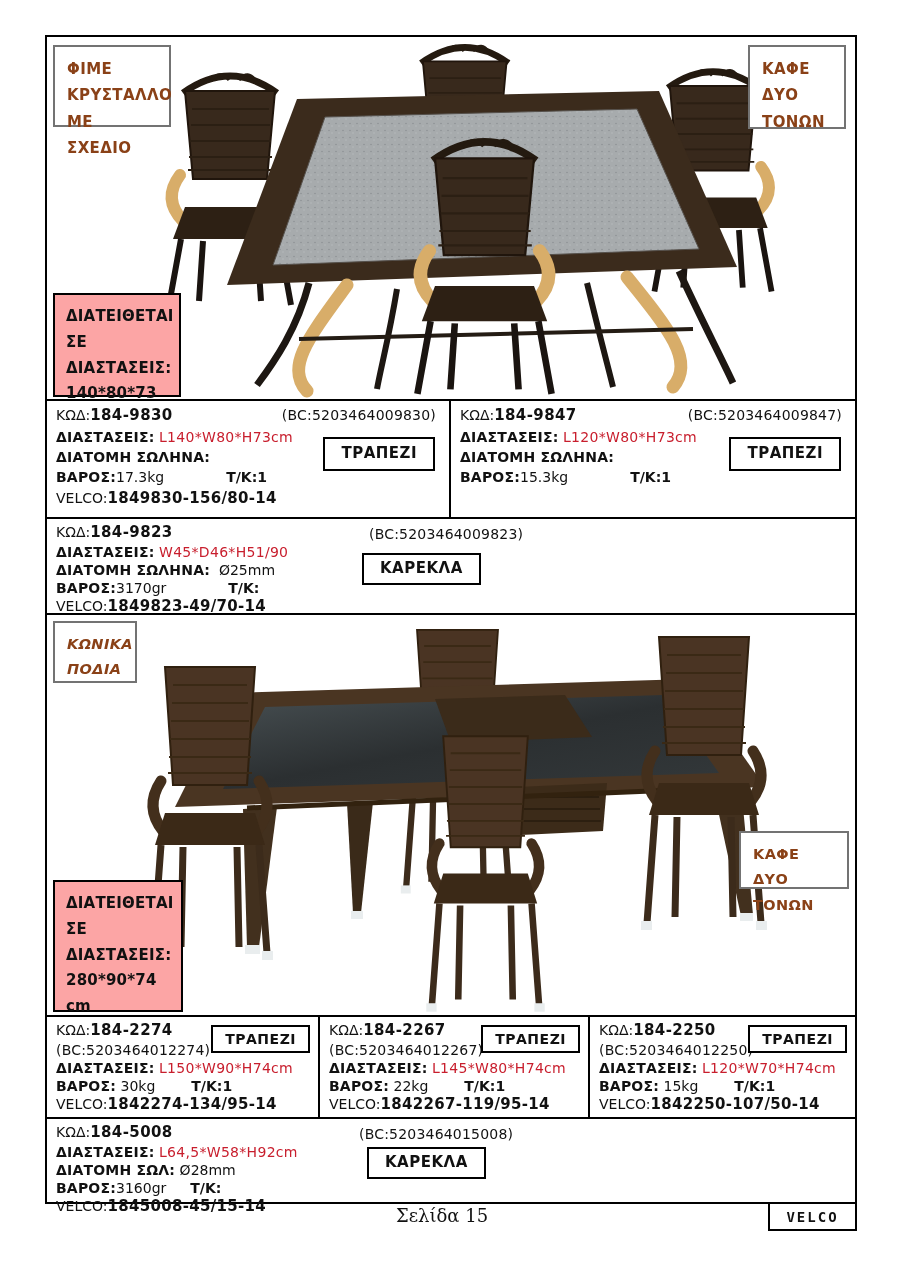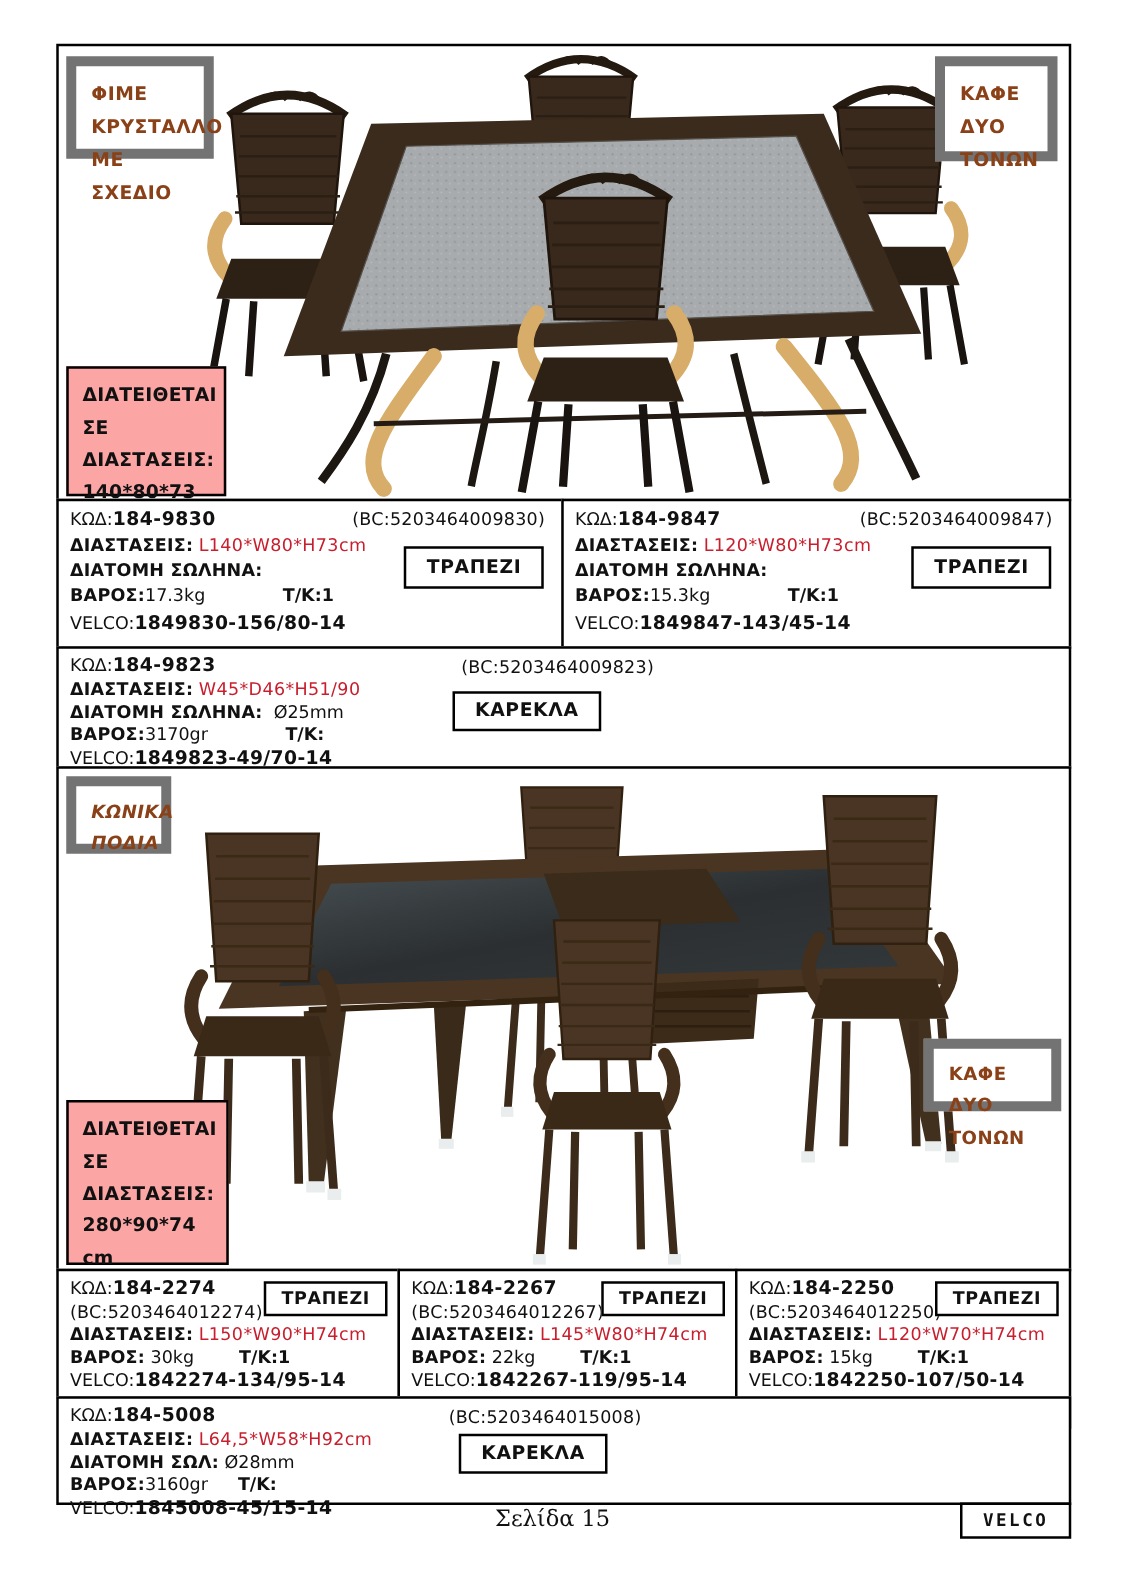--- a/index.html
+++ b/index.html
@@ -18,21 +18,21 @@
   .bc-right{margin-left:auto;padding-right:4px;}
   .bc-mid{position:absolute;left:322px;top:6px;}
   .red{color:#c81e2d;letter-spacing:.3px;}
   b.lab{letter-spacing:.2px;}
   .tk-gap{margin-left:62px;}
   .tk-gap-sm{margin-left:36px;}
   .velco-v{font-weight:bold;font-size:15px;letter-spacing:.3px;}
   .typebox{position:absolute;border:2px solid #000;background:#fff;font-weight:bold;
            font-size:15px;padding:4px 16px;letter-spacing:.5px;}
   
-  .badge{position:absolute;background:#fff;border:8px solid #737373;color:#8a4117;
+  .badge{position:absolute;background:#fff;border:2px solid #737373;color:#8a4117;
          font-weight:bold;font-size:15px;padding:9px 12px;letter-spacing:.4px;box-sizing:border-box;}
   .badge span{display:block;line-height:1.75;}
   
   .avail{position:absolute;background:#fca5a5;border:2px solid #000;font-weight:bold;
          font-size:15px;padding:9px 11px;box-sizing:border-box;}
   .avail span{display:block;line-height:1.72;letter-spacing:.2px;}
   
   .page-label{position:absolute;left:396px;top:1205px;font-family:"DejaVu Serif","Liberation Serif",serif;
               font-size:18px;color:#111;}
   .brand-box{position:absolute;left:768px;top:1202px;width:89px;height:29px;border:2px solid #000;
@@ -117,21 +117,20 @@
 
   <div class="box cell" style="left:449px;top:399px;width:408px;height:120px;">
     <div class="line l-code">
       <span>ΚΩΔ:</span>
         <span class="code-v">184-9847</span>
       <span class="bc bc-right">(BC:5203464009847)</span>
     </div>
     <div class="line"><b class="lab">ΔΙΑΣΤΑΣΕΙΣ:</b> <span class="red">L120*W80*H73cm</span></div>
     <div class="line"><b class="lab">ΔΙΑΤΟΜΗ ΣΩΛΗΝΑ:</b> <span></span></div>
     <div class="line"><b class="lab">ΒΑΡΟΣ:</b><span>15.3kg</span><b class="tk-gap">Τ/Κ:</b><b>1</b></div>
-    <div class="line"><span>VELCO:</span><span class="velco-v">1849847-143/45-14</span></div>
     <div class="typebox" style="right:14px;top:36px;">ΤΡΑΠΕΖΙ</div>
   </div>
 
   <div class="box cell tight" style="left:45px;top:517px;width:812px;height:98px;">
     <div class="line">
       <span>ΚΩΔ:</span><span class="code-v">184-9823</span>
       <span class="bc bc-mid">(BC:5203464009823)</span>
     </div>
     <div class="line"><b class="lab">ΔΙΑΣΤΑΣΕΙΣ:</b> <span class="red">W45*D46*H51/90</span></div>
     <div class="line"><b class="lab">ΔΙΑΤΟΜΗ ΣΩΛΗΝΑ:</b>&nbsp;&nbsp;<span>Ø25mm</span></div>

